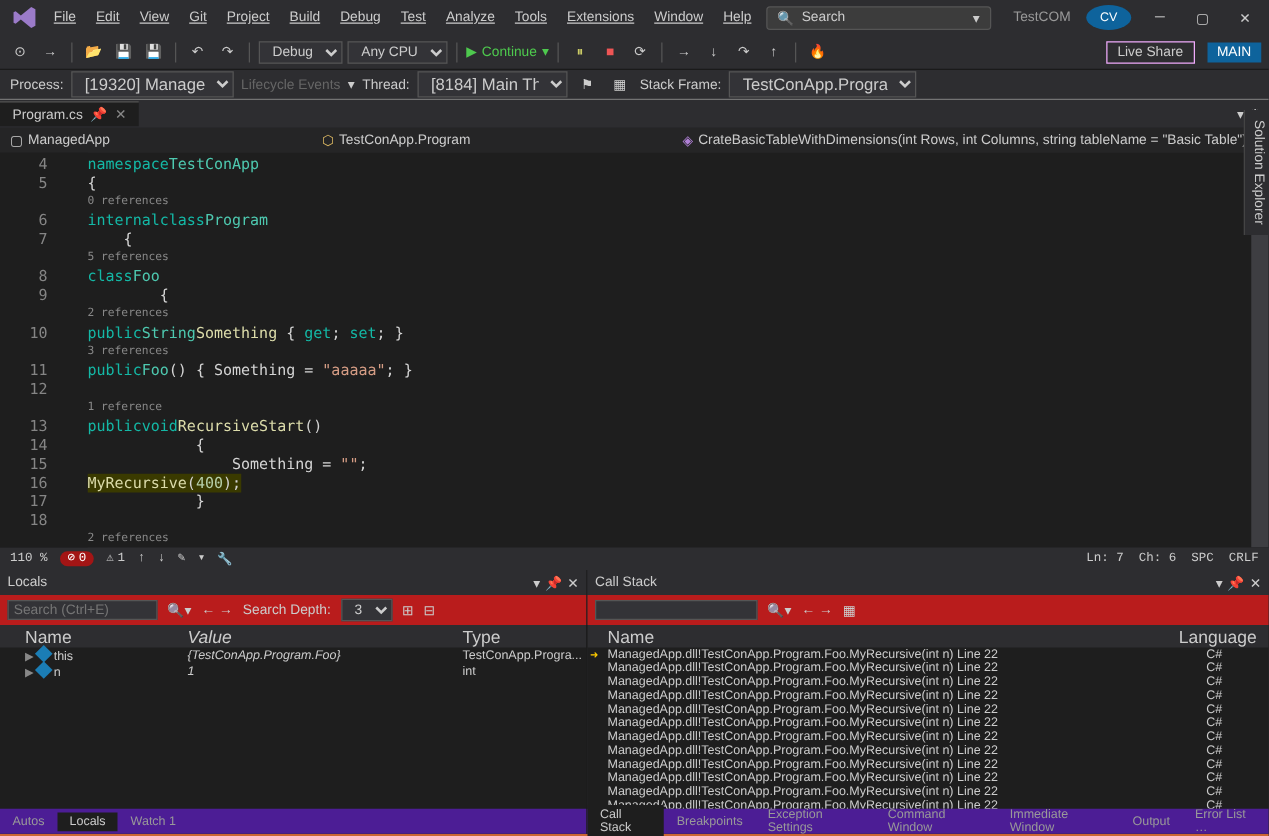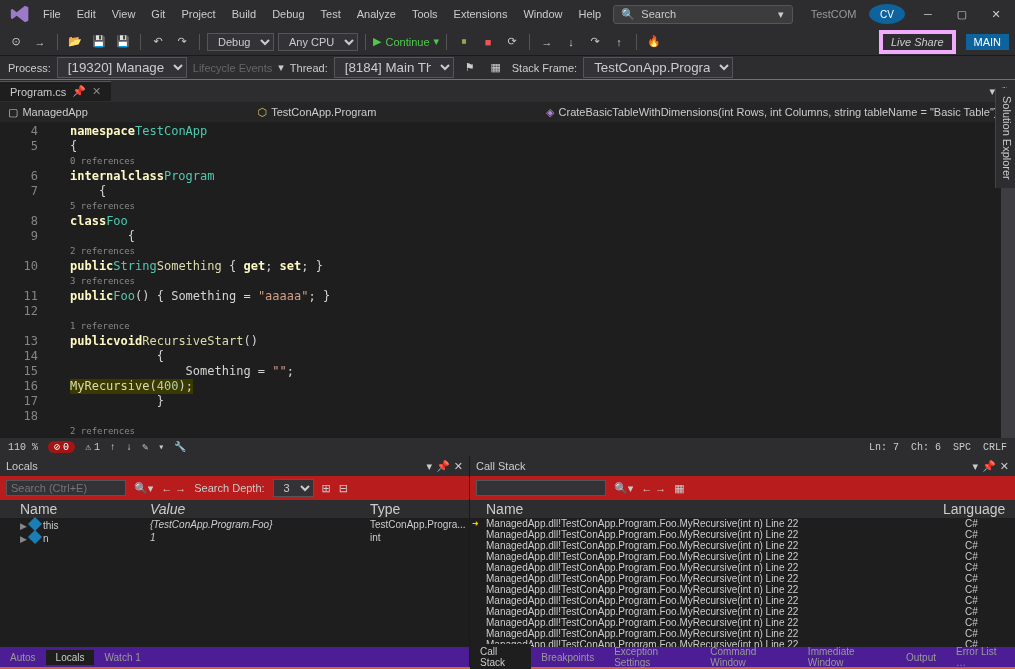--- a/index.html
+++ b/index.html
@@ -1,47 +1,47 @@
 <!DOCTYPE html>
 <html><head>
 <meta charset="utf-8">
 <style>
 * { margin: 0; padding: 0; box-sizing: border-box; }
 body { font-family: "Segoe UI", Arial, sans-serif; font-size: 11px; background: #2d2d30; color: #cccccc; width: 1015px; height: 669px; overflow: hidden; position: relative; }
 .titlebar { height: 28px; background: #2d2d30; display: flex; align-items: center; padding: 0 4px; }
 .vs-logo { width: 20px; height: 20px; margin: 0 6px; }
 .menu-bar { display: flex; gap: 2px; }
-.menu-item { padding: 3px 7px; color: #cccccc; cursor: pointer; }
+.menu-item { padding: 3px 7px; color: #cccccc; cursor: pointer; text-decoration: underline; }
 .titlebar-center { flex: 1; display: flex; justify-content: center; align-items: center; gap: 10px; }
 .search-box { background: #3c3c3c; border: 1px solid #555; padding: 2px 8px; border-radius: 3px; display: flex; align-items: center; gap: 6px; width: 180px; }
 .title-text { color: #999; padding: 2px 8px; }
 .win-controls { display: flex; gap: 4px; align-items: center; }
 .win-btn { width: 30px; height: 20px; display: flex; align-items: center; justify-content: center; color: #ccc; }
 .avatar-icon { width: 36px; height: 20px; border-radius: 50%; background: #0e639c; display: flex; align-items: center; justify-content: center; font-size: 10px; color: white; margin-right: 8px; }
 .toolbar { height: 28px; background: #2d2d30; border-bottom: 1px solid #1a1a1a; display: flex; align-items: center; padding: 0 6px; gap: 4px; }
 .tb-btn { width: 20px; height: 20px; display: flex; align-items: center; justify-content: center; color: #ccc; cursor: pointer; }
 .tb-sep { width: 1px; height: 16px; background: #555; margin: 0 3px; }
 .tb-dropdown { background: #333337; border: 1px solid #555; padding: 1px 6px; color: #ccc; font-size: 11px; }
 .continue-btn { display: flex; align-items: center; gap: 4px; color: #4ec94e; }
-.live-share-btn { margin-left: auto; padding: 2px 8px; border: 4px solid #f0abfc; font-style: italic; }
+.live-share-btn { margin-left: auto; padding: 2px 8px; border: 1px solid #f0abfc; }
 .main-badge { background: #0e639c; color: white; padding: 2px 8px; margin-left: 6px; }
 .process-bar { height: 24px; background: #2d2d30; display: flex; align-items: center; padding: 0 8px; gap: 6px; font-size: 11px; border-bottom: 1px solid #737373; }
 .proc-dropdown { background: #333337; border: 1px solid #555; padding: 1px 6px; color: #ccc; }
 .tab-bar { height: 22px; background: #2d2d30; display: flex; align-items: center; }
 .file-tab { background: #1e1e1e; padding: 3px 10px; display: flex; align-items: center; gap: 6px; font-size: 11px; border-top: 1px solid #555; }
 .tab-close { color: #888; cursor: pointer; }
 .pin-icon { color: #888; }
 .breadcrumb-bar { height: 20px; background: #252526; display: flex; align-items: center; padding: 0 8px; font-size: 11px; justify-content: space-between; }
 .bc-item { color: #ccc; display: flex; align-items: center; gap: 4px; }
 .code-editor { background: #1e1e1e; height: 316px; display: flex; position: relative; overflow: hidden; }
 .gutter { width: 70px; background: #1e1e1e; text-align: right; padding-right: 10px; color: #858585; font-family: Consolas, monospace; font-size: 12px; line-height: 15px; padding-top: 2px; position: relative; }
 .line-no { height: 15px; display: flex; align-items: center; justify-content: flex-end; padding-right: 22px; }
 .code-body { flex: 1; font-family: Consolas, monospace; font-size: 12px; line-height: 15px; padding-top: 2px; white-space: pre; color: #d4d4d4; }
 .code-line { height: 15px; display: flex; align-items: center; }
-.k { color: #fef9c3; font-weight: bold; }
+.k { color: #14b8a6; }
 .cl { color: #4ec9b0; }
 .m { color: #dcdcaa; }
 .s { color: #d69d85; }
 .n { color: #b5cea8; }
 .ref { color: #888; font-size: 9px; }
 .hl { background: #3a3a00; }
 .scrollbar-v { position: absolute; right: 0; top: 0; bottom: 0; width: 14px; background: #3e3e42; }
 .side-collapsed { position: absolute; right: 0; top: 88px; width: 20px; writing-mode: vertical-rl; background: #2d2d30; padding: 8px 2px; font-size: 11px; color: #ccc; border-left: 1px solid #444; }
 .editor-status { height: 18px; background: #2d2d30; display: flex; align-items: center; padding: 0 8px; font-size: 10px; gap: 10px; color: #ccc; font-family: Liberation Mono, monospace; }
 .err-badge { background: #a31515; color: white; border-radius: 8px; padding: 0 6px; display: flex; align-items: center; gap: 3px; }

